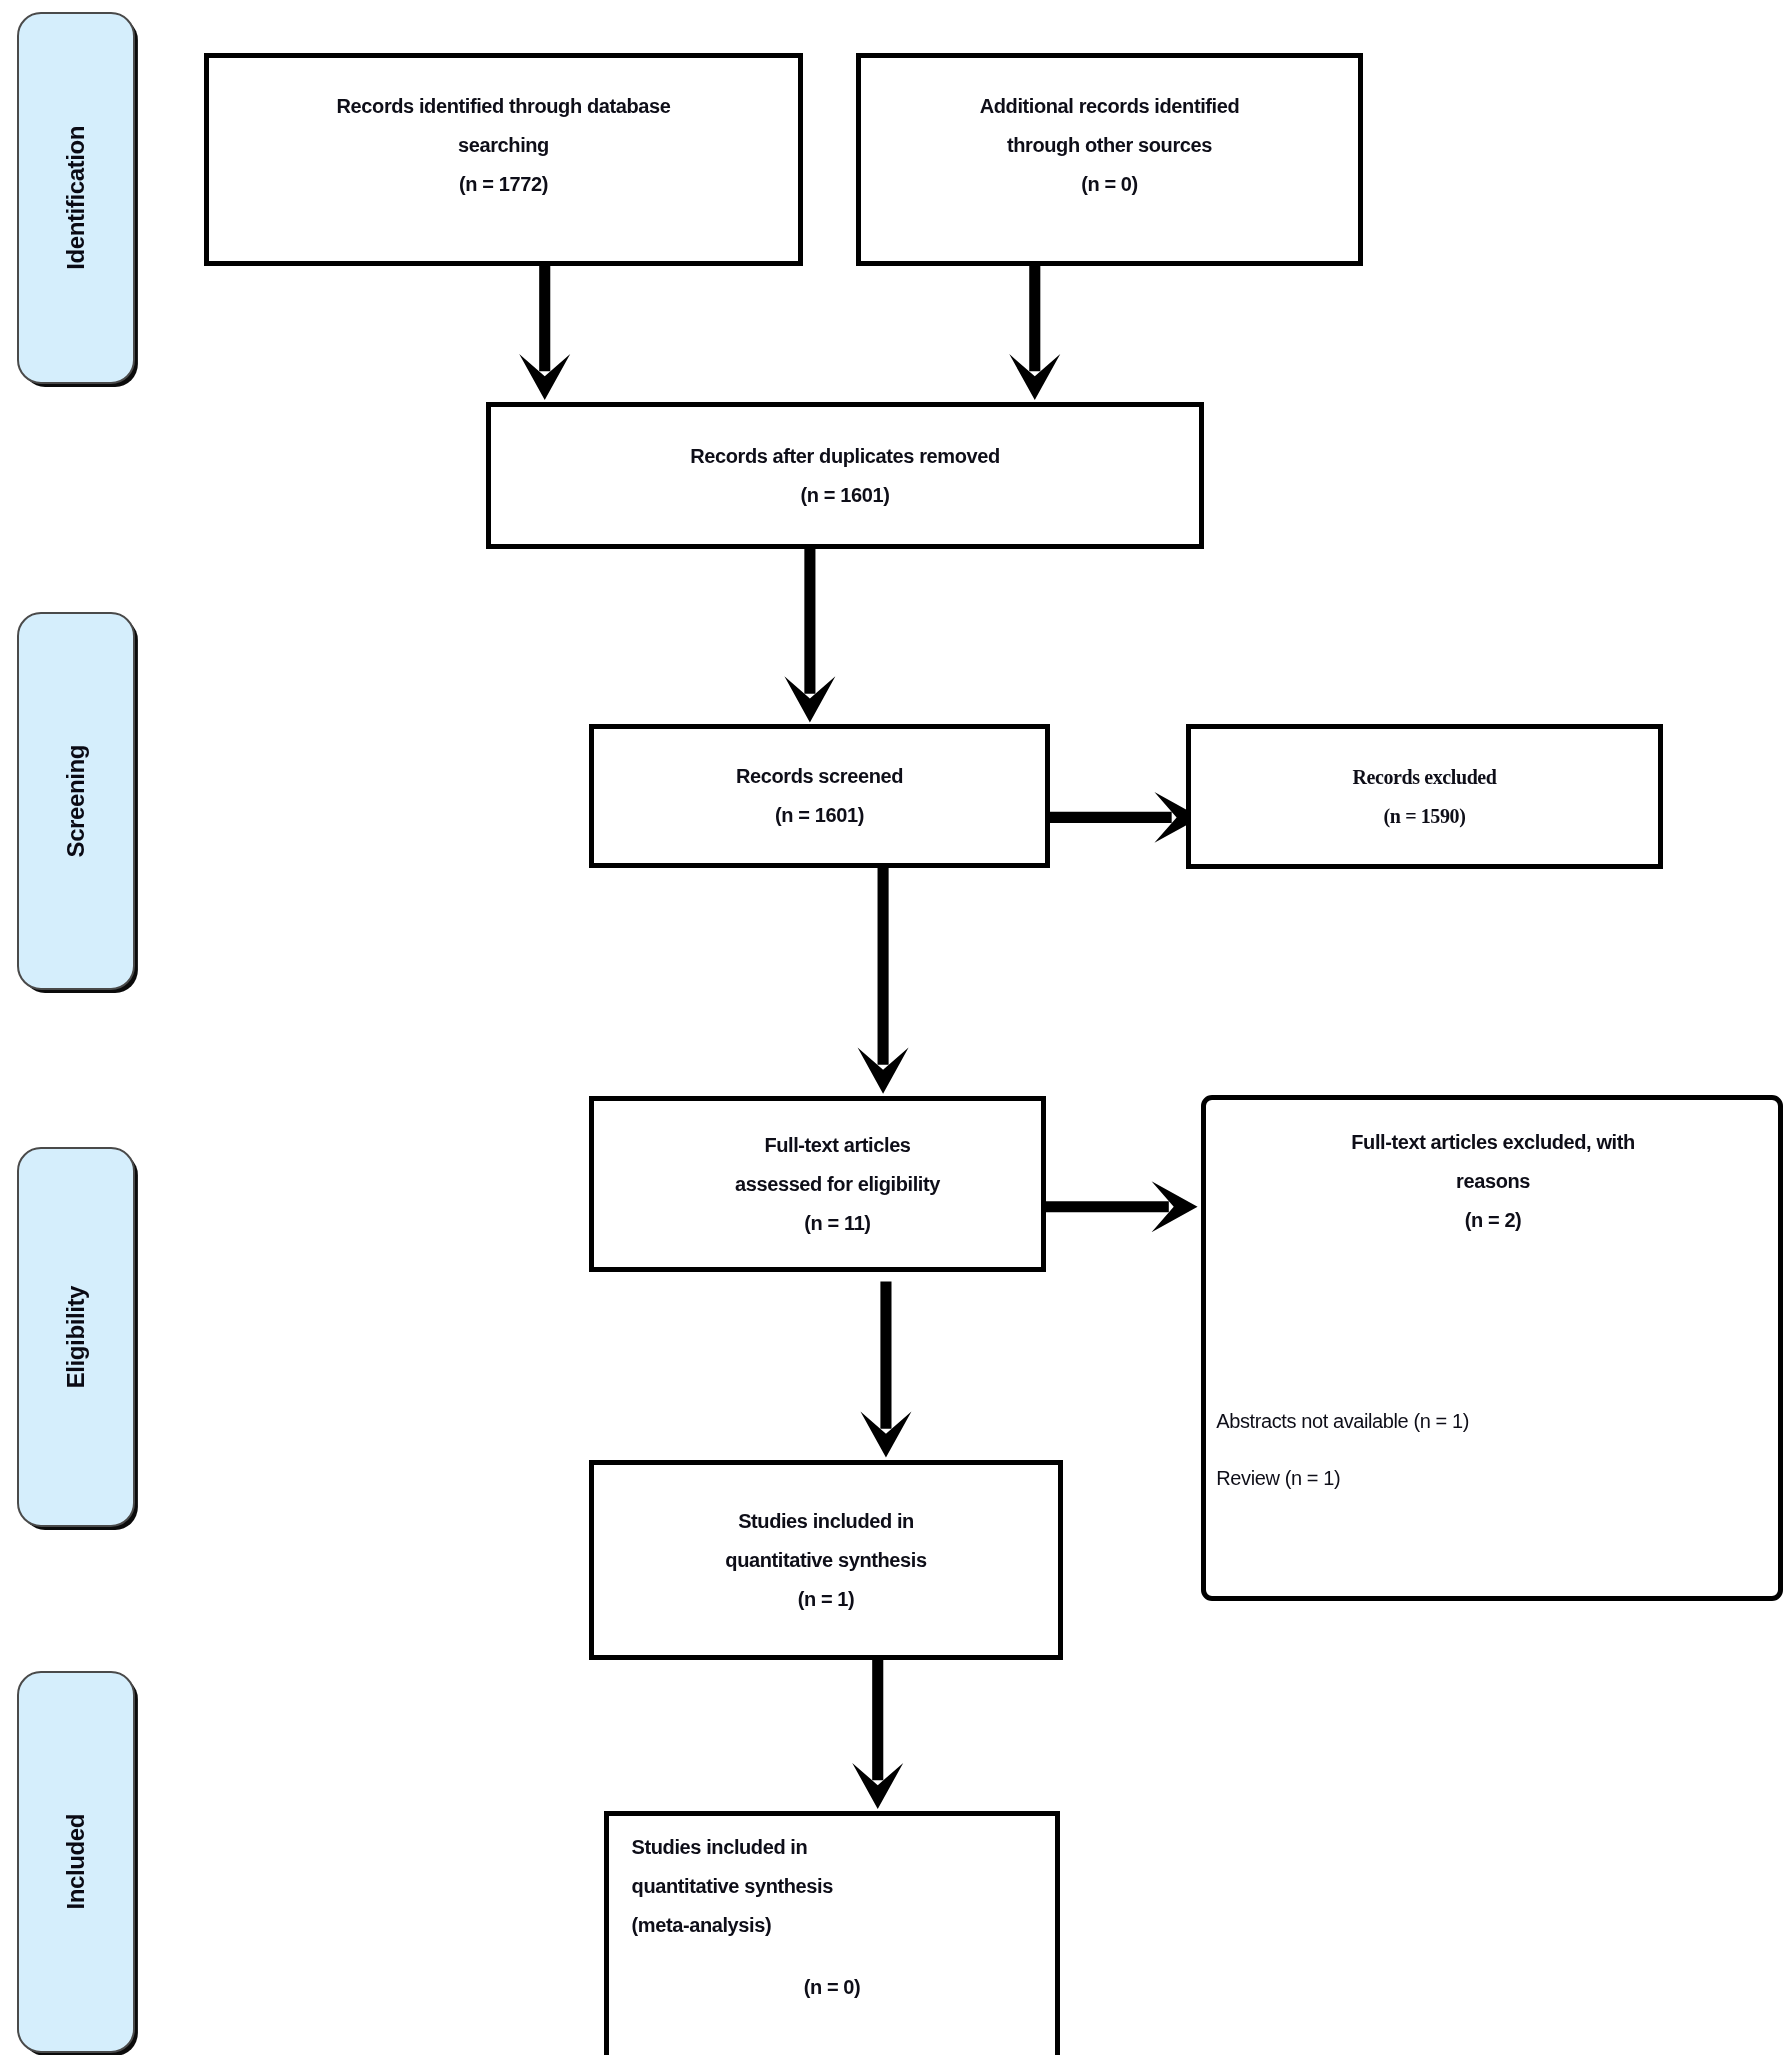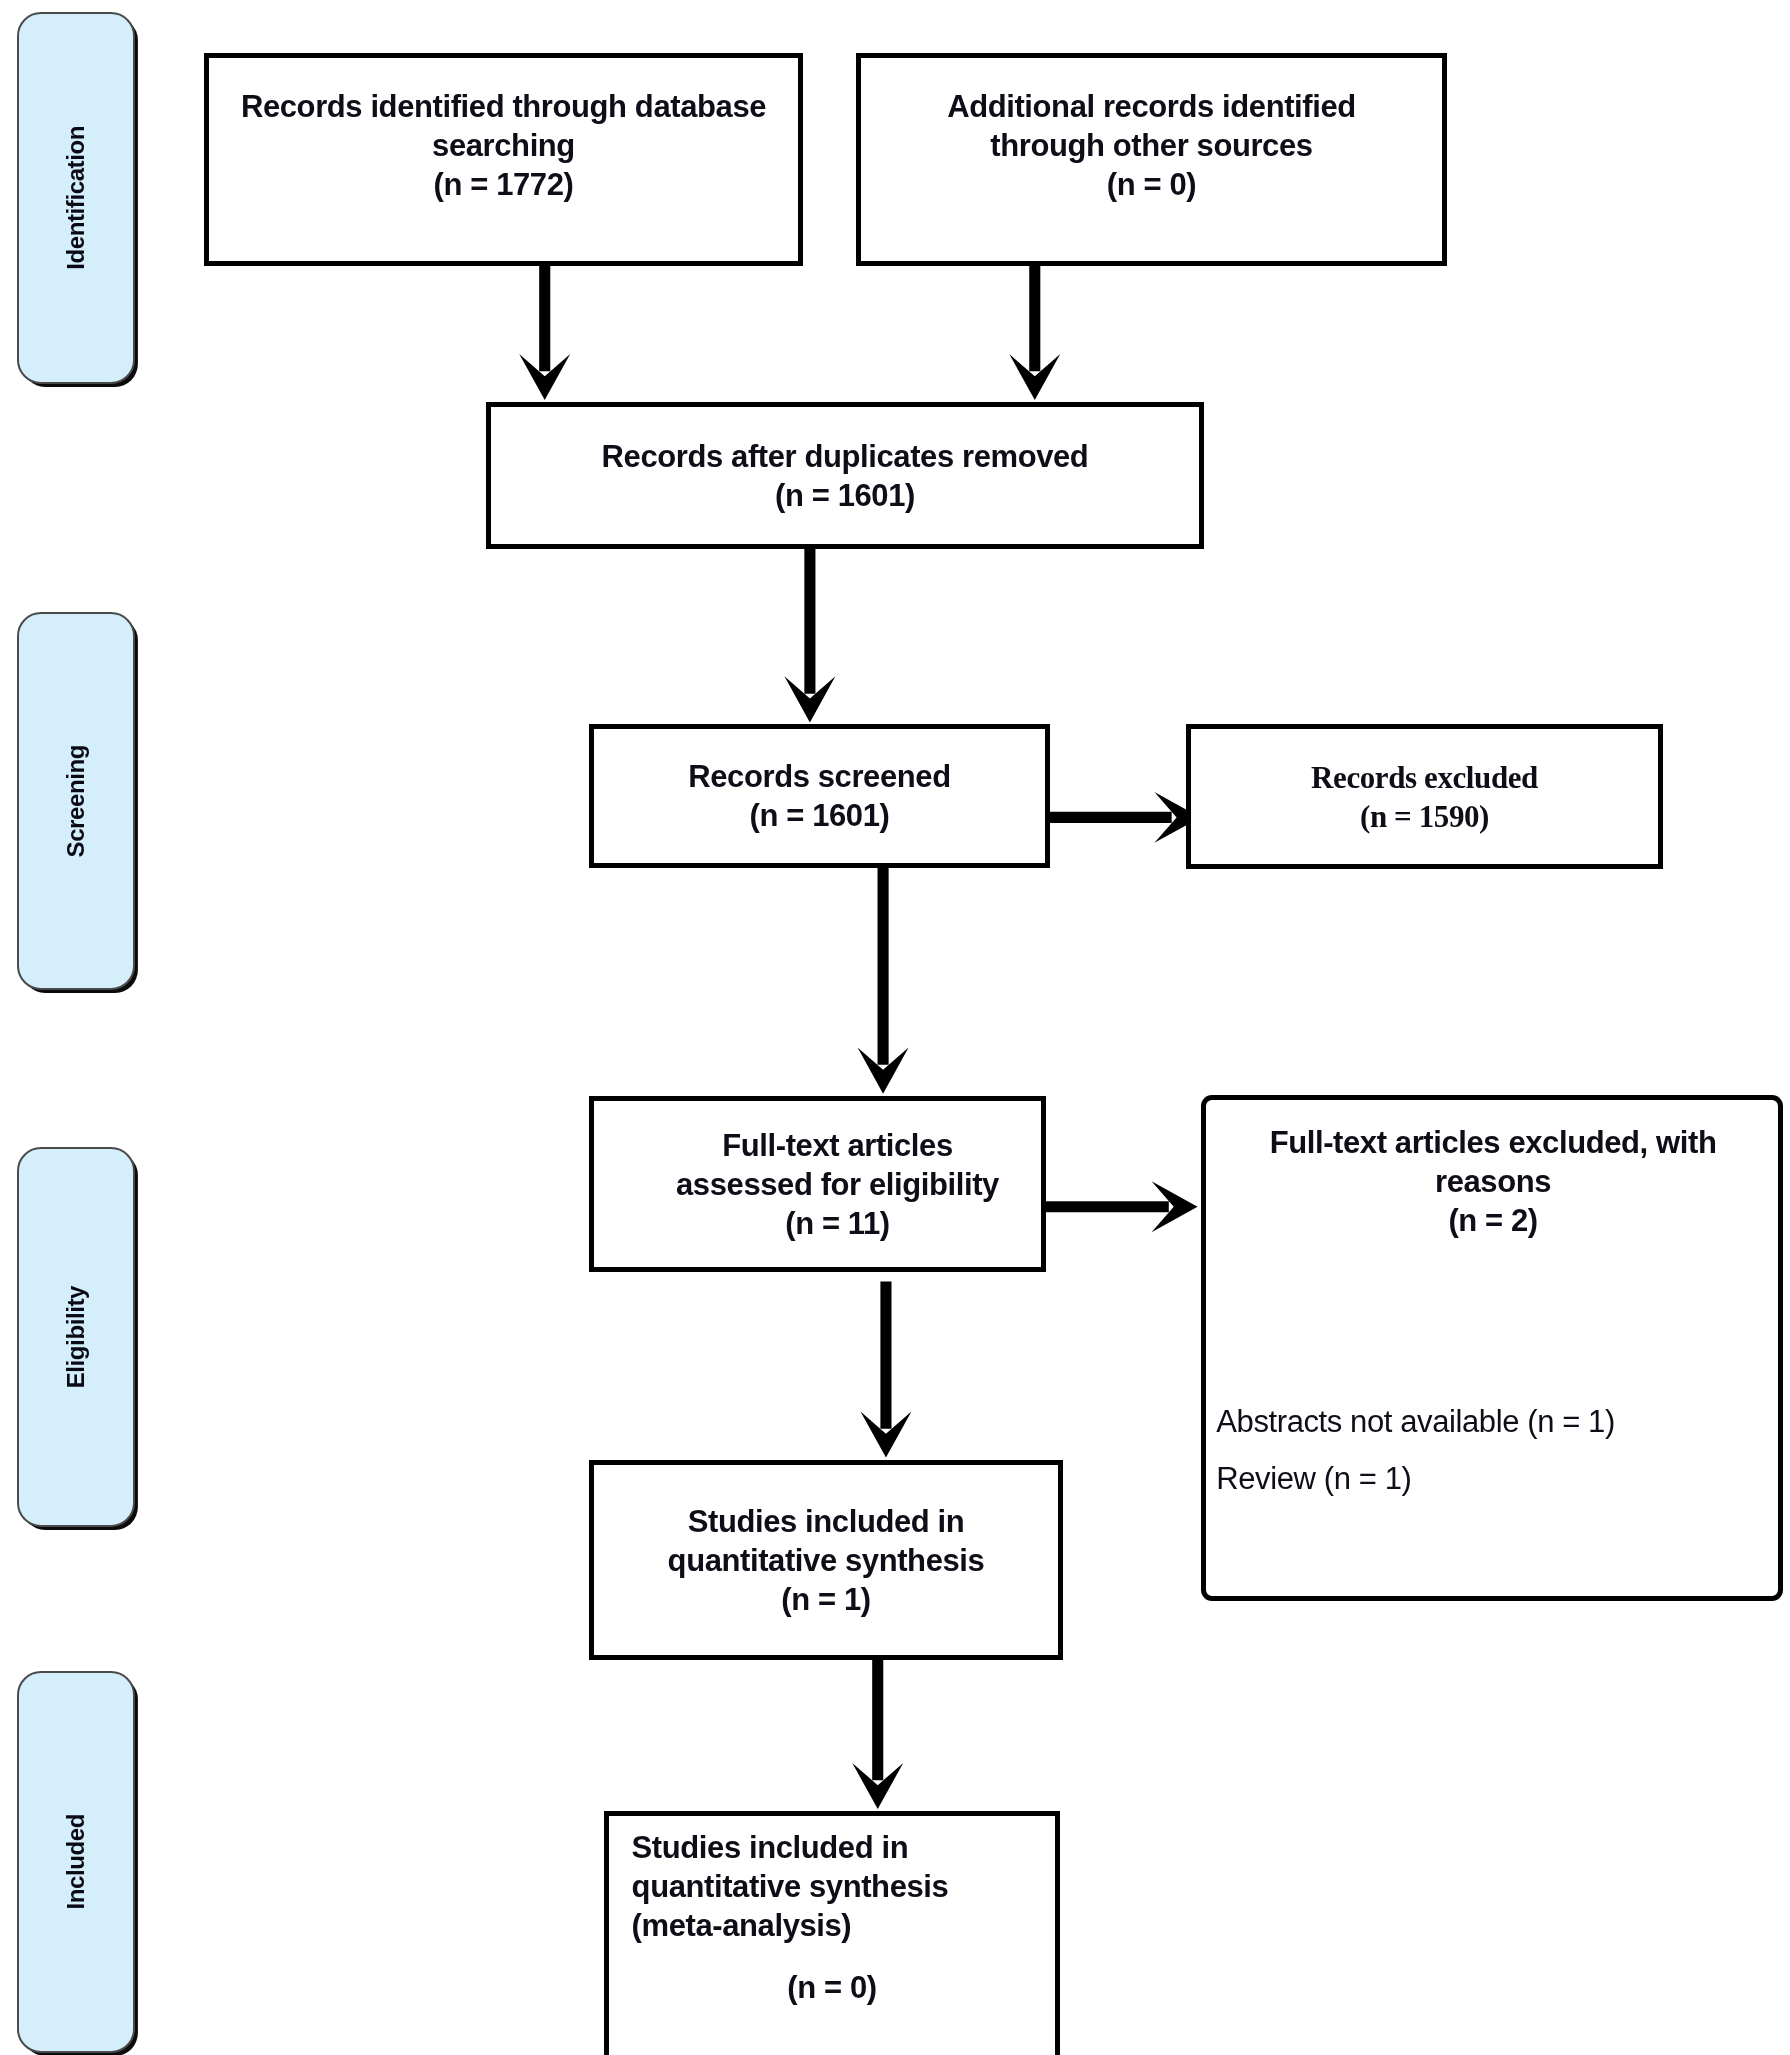--- a/index.html
+++ b/index.html
@@ -39,21 +39,21 @@
   .fbox {
     position: absolute;
     background: #ffffff;
     border: 5px solid #000000;
     box-sizing: border-box;
     display: flex;
     flex-direction: column;
     align-items: center;
     justify-content: center;
     text-align: center;
-    font-size: 31px;
+    font-size: 20px;
     font-weight: 700;
     letter-spacing: -0.4px;
     line-height: 39px;
   }
   .fbox .bline { display: block; }
   
   #box-identified, #box-additional {
     justify-content: flex-start;
     padding-top: 29px;
   }
@@ -152,21 +152,21 @@
       <polygon points="2073,4288 2135,4342 2197,4288 2135,4400" fill="#000"></polygon>
     </g>
   </svg>
 
   <div class="fbox" id="box-identified" style="left:204px;top:53px;width:599px;height:213px;">
     <span class="bline">Records identified through database</span>
     <span class="bline">searching</span>
     <span class="bline">(n = 1772)</span>
   </div>
 
-  <div class="fbox" id="box-additional" style="left:856px;top:53px;width:591px;height:213px;">
+  <div class="fbox" id="box-additional" style="left:856px;top:53px;width:507px;height:213px;">
     <span class="bline">Additional records identified</span>
     <span class="bline">through other sources</span>
     <span class="bline">(n = 0)</span>
   </div>
 
   <div class="fbox" id="box-duplicates" style="left:486px;top:402px;width:718px;height:147px;">
     <span class="bline">Records after duplicates removed</span>
     <span class="bline">(n = 1601)</span>
   </div>
 

